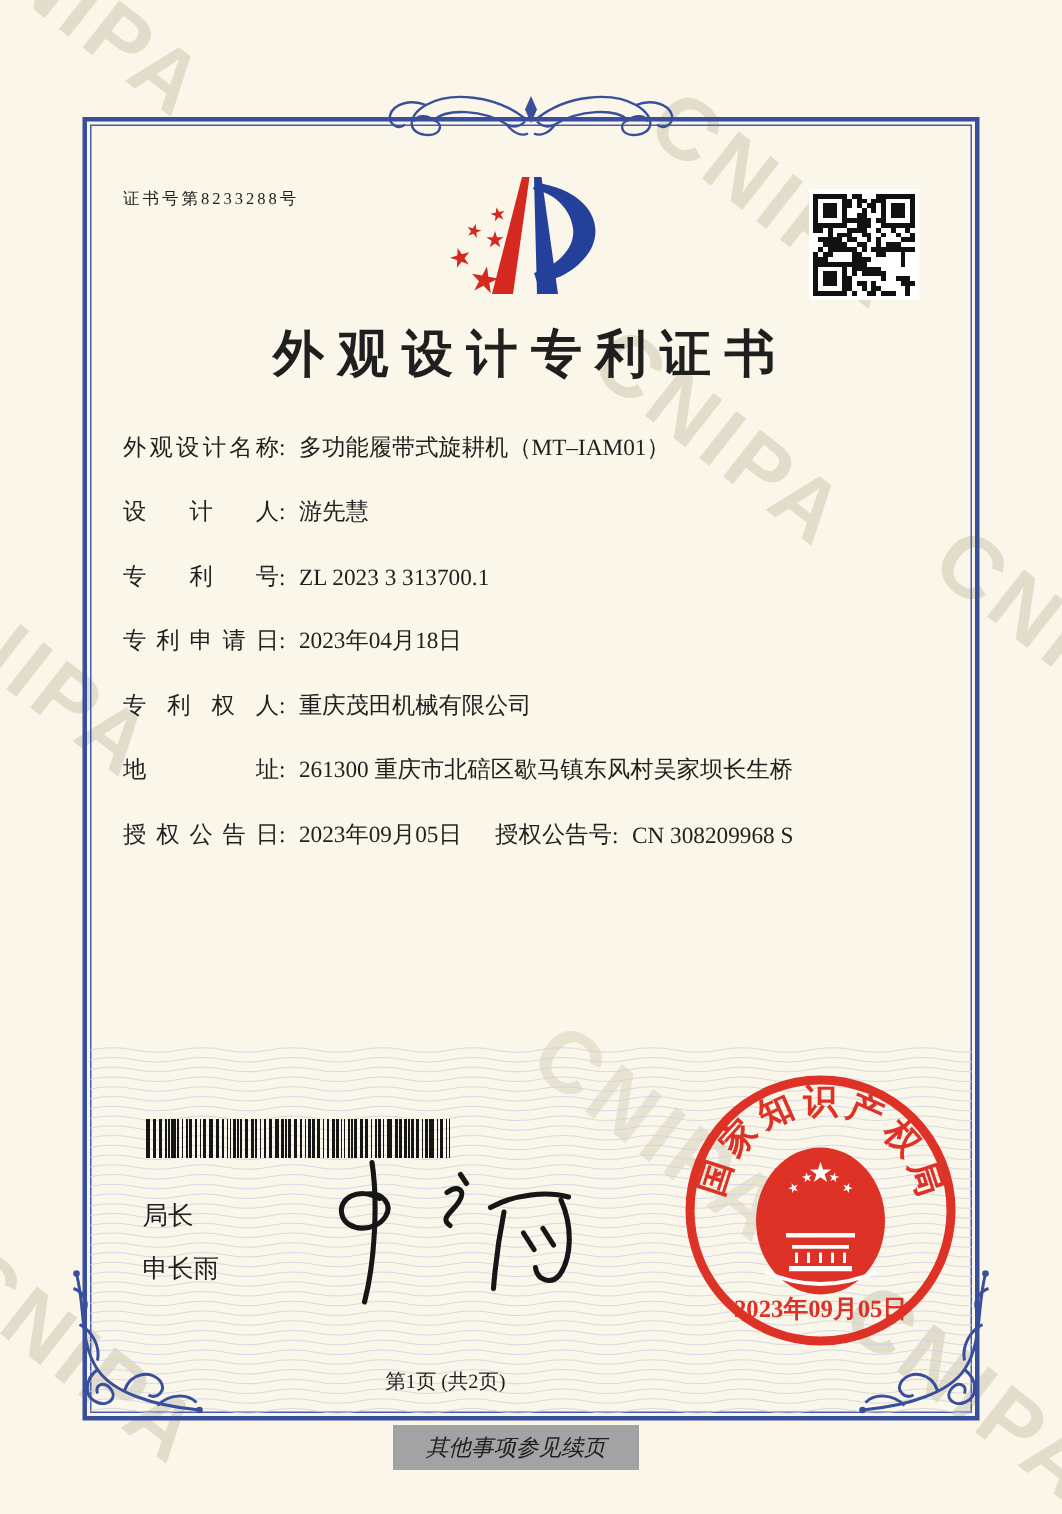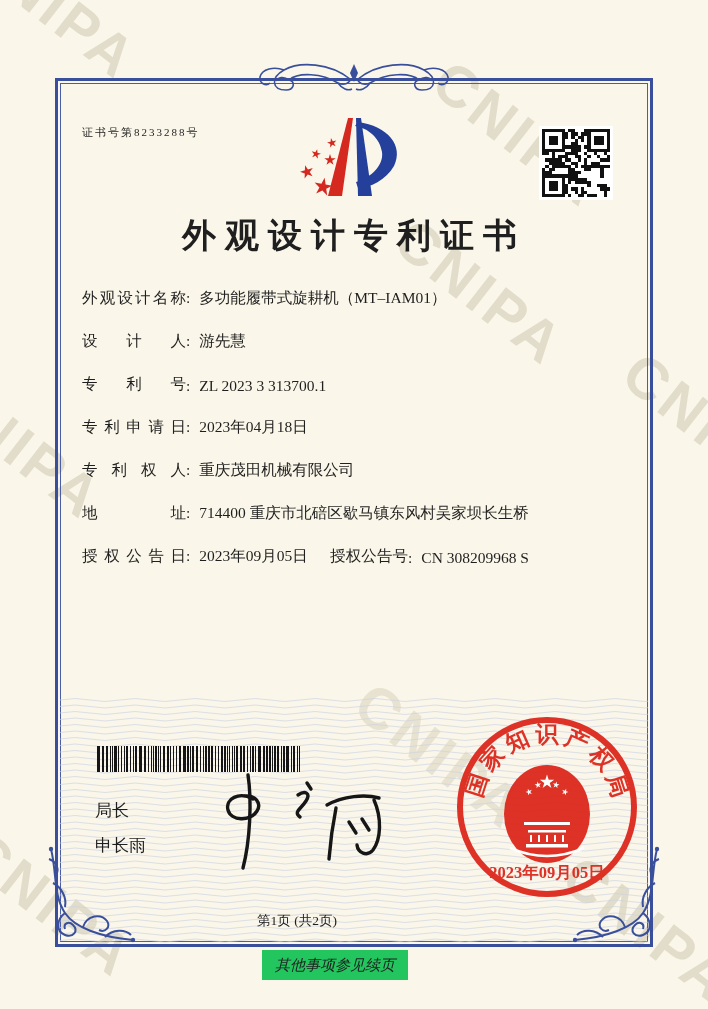--- a/index.html
+++ b/index.html
@@ -29,21 +29,21 @@
   .paras{position:absolute;left:82px;top:592px;width:552px;font-size:15px;line-height:27.5px;
          font-style:italic;text-align:justify;z-index:4}
   .paras p{text-indent:2em}
   #waves{position:absolute;left:60px;top:697px;z-index:2}
   #barcode{position:absolute;left:97px;top:746px;z-index:4}
   .sig-title{position:absolute;left:95px;top:799px;font-family:"Liberation Sans","DejaVu Sans",sans-serif;font-size:17px;z-index:4}
   .sig-name{position:absolute;left:95px;top:834px;font-family:"Liberation Sans","DejaVu Sans",sans-serif;font-size:17px;z-index:4}
   #signature{position:absolute;left:203px;top:765px;z-index:4}
   #seal{position:absolute;left:452px;top:712px;z-index:5;opacity:.93}
   .pageno{position:absolute;left:55px;width:484px;top:912px;text-align:center;font-size:13.5px;z-index:4}
-  .note{position:absolute;left:262px;top:950px;width:146px;height:30px;background:#22c55e;
+  .note{position:absolute;left:262px;top:950px;width:164px;height:30px;background:#a3a3a3;
         display:flex;align-items:center;justify-content:center;font-size:15px;font-style:italic;z-index:4}
 </style>
 </head>
 <body>
 
 <div id="page">
 
   <span class="wm" style="left:-45px;top:-28px">CNIPA</span>
   <span class="wm" style="left:420px;top:100px">CNIPA</span>
   <span class="wm" style="left:382px;top:258px">CNIPA</span>
@@ -298,21 +298,21 @@
   </svg>
 
   <div class="title">外观设计专利证书</div>
 
   <div class="fields">
     <div class="frow" style="top:0"><span class="lbl">外观设计名称</span><span class="colon">:</span><span class="val">多功能履带式旋耕机（MT–IAM01）</span></div>
     <div class="frow" style="top:43px"><span class="lbl">设计人</span><span class="colon">:</span><span class="val">游先慧</span></div>
     <div class="frow" style="top:86px"><span class="lbl">专利号</span><span class="colon">:</span><span class="val">ZL 2023 3 313700.1</span></div>
     <div class="frow" style="top:129px"><span class="lbl">专利申请日</span><span class="colon">:</span><span class="val">2023年04月18日</span></div>
     <div class="frow" style="top:172px"><span class="lbl">专利权人</span><span class="colon">:</span><span class="val">重庆茂田机械有限公司</span></div>
-    <div class="frow" style="top:215px"><span class="lbl">地址</span><span class="colon">:</span><span class="val">714400 重庆市北碚区歇马镇东风村吴家坝长生桥</span></div>
+    <div class="frow" style="top:215px"><span class="lbl">地址</span><span class="colon">:</span><span class="val">261300 重庆市北碚区歇马镇东风村吴家坝长生桥</span></div>
     <div class="frow" style="top:258px">
       <span class="lbl">授权公告日</span><span class="colon">:</span><span class="val">2023年09月05日</span>
       <span class="g2"><span class="lbl lbl2">授权公告号</span><span class="colon">:</span><span class="val">CN 308209968 S</span></span>
     </div>
   </div>
 
   <div class="paras">
   </div>
 
   <svg id="barcode" width="207" height="26" viewBox="0 0 207 26" shape-rendering="crispEdges">

